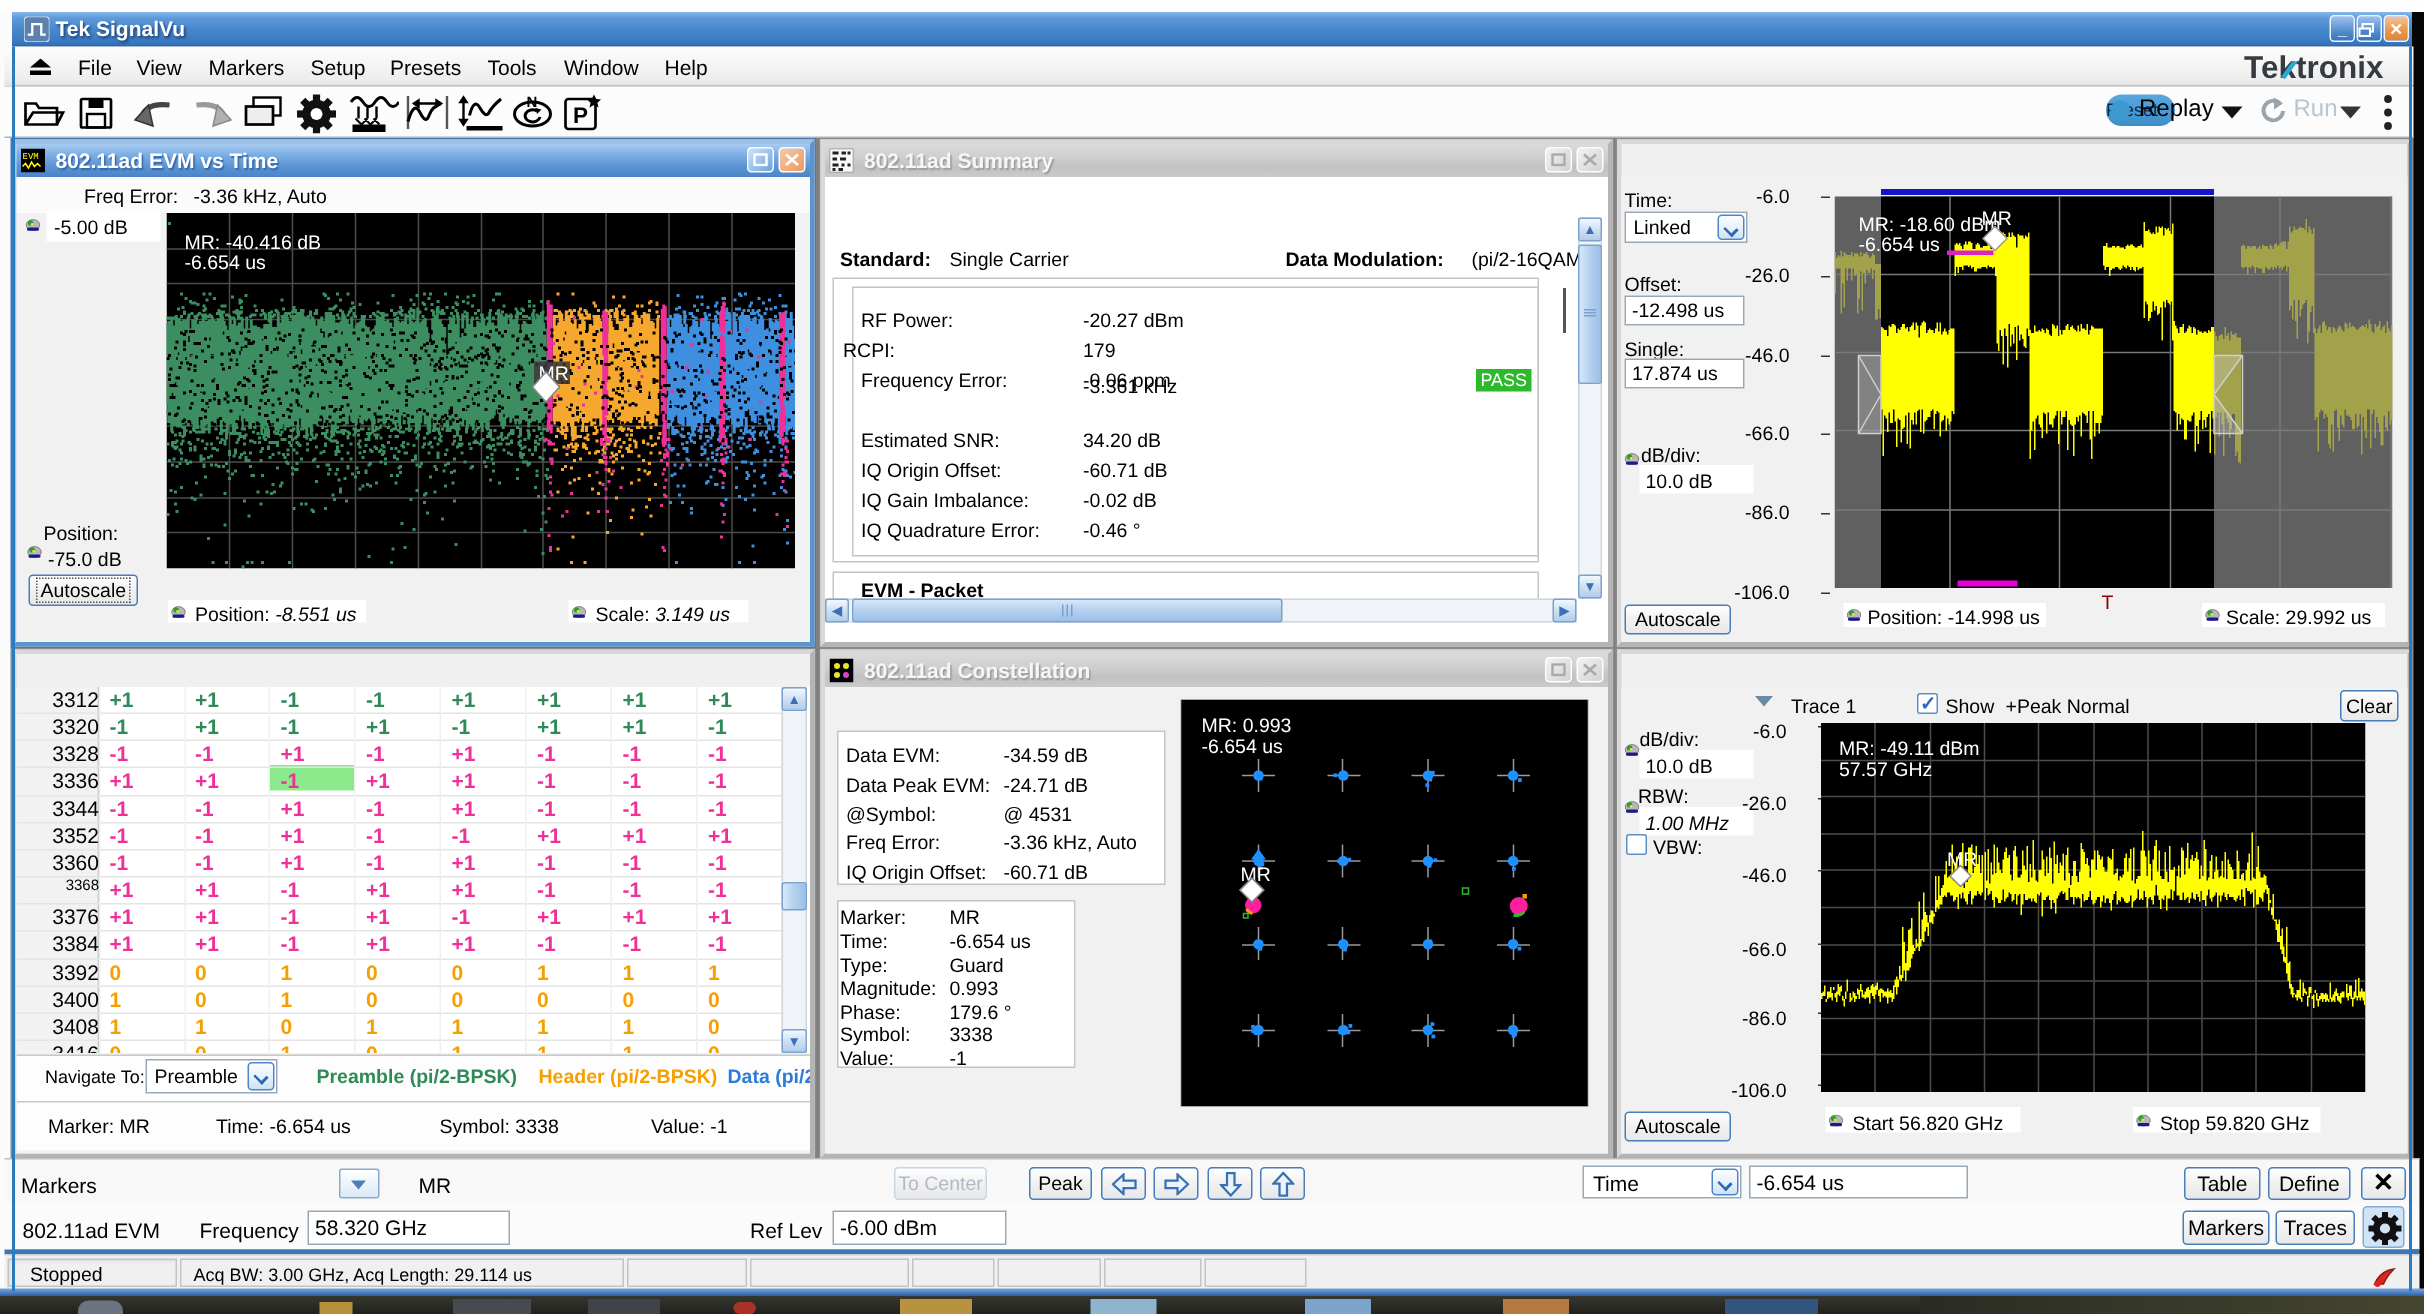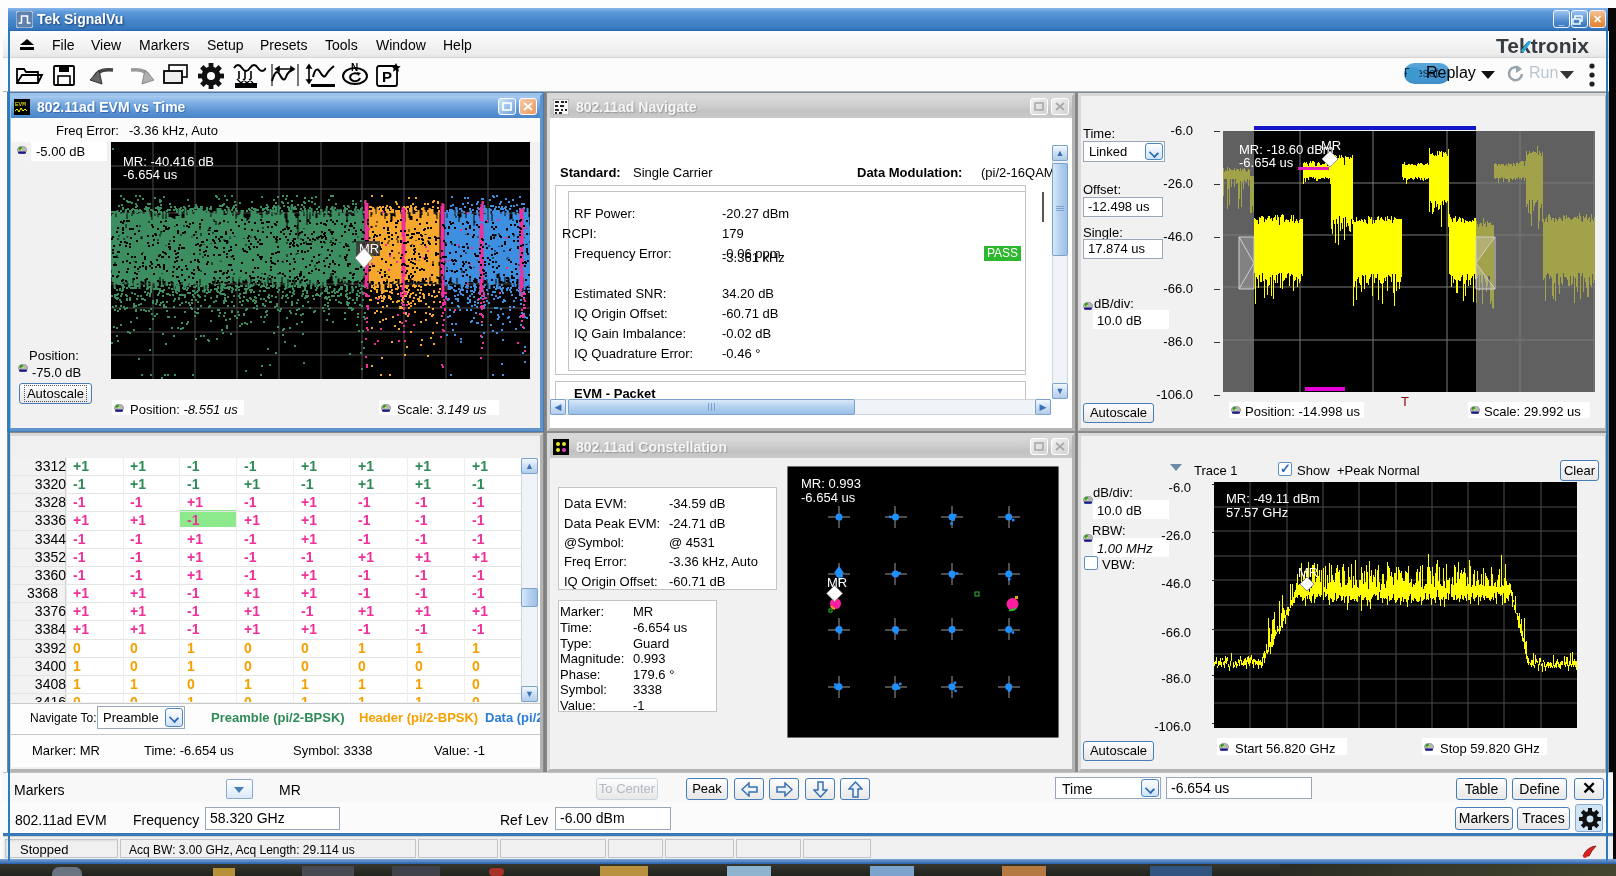--- a/index.html
+++ b/index.html
@@ -273,21 +273,21 @@
             <rect x="12" y="2" width="2" height="2"></rect>
             <rect x="2" y="6" width="3" height="2"></rect>
             <rect x="7" y="6" width="4" height="2"></rect>
             <rect x="2" y="10" width="4" height="2"></rect>
             <rect x="8" y="10" width="2" height="2"></rect>
             <rect x="12" y="10" width="2" height="2"></rect>
             <rect x="2" y="13" width="2" height="2"></rect>
             <rect x="6" y="13" width="3" height="2"></rect>
           </g>
         </svg></div>
-      <div class="ttxt">802.11ad Navigate</div>
+      <div class="ttxt">802.11ad Summary</div>
       <div class="pbtn " style="right:24px"><svg width="10" height="9" style="margin-top:3px">
           <rect x="1" y="1" width="8" height="7" fill="none" stroke="#aaa" stroke-width="1.6"></rect>
         </svg></div>
       <div class="pbtn " style="right:3px"><svg width="10" height="9" style="margin-top:3px">
           <path d="M1 1 L9 8 M9 1 L1 8" stroke="#aaa" stroke-width="1.8"></path>
         </svg></div>
     </div>
     <div class="pbody">
 <div class="abs" style="left:0;top:0;width:523px;height:312px;background:#fff"></div>
 <div class="lbl b" style="left:10px;top:47px">Standard:</div>
@@ -494,21 +494,21 @@
         <div class="abs b" style="left:461px;top:91px;font-size:14px;color:#f0309a">+1</div>
         <div class="abs" style="left:8px;top:109px;width:47px;height:18px;font-size:14px;text-align:right">3360</div>
         <div class="abs b" style="left:62px;top:109px;font-size:14px;color:#f0309a">-1</div>
         <div class="abs b" style="left:119px;top:109px;font-size:14px;color:#f0309a">-1</div>
         <div class="abs b" style="left:176px;top:109px;font-size:14px;color:#f0309a">+1</div>
         <div class="abs b" style="left:233px;top:109px;font-size:14px;color:#f0309a">-1</div>
         <div class="abs b" style="left:290px;top:109px;font-size:14px;color:#f0309a">+1</div>
         <div class="abs b" style="left:347px;top:109px;font-size:14px;color:#f0309a">-1</div>
         <div class="abs b" style="left:404px;top:109px;font-size:14px;color:#f0309a">-1</div>
         <div class="abs b" style="left:461px;top:109px;font-size:14px;color:#f0309a">-1</div>
-        <div class="abs" style="left:8px;top:127px;width:47px;height:18px;font-size:14px;text-align:center">3368</div>
+        <div class="abs" style="left:8px;top:127px;width:47px;height:18px;font-size:10px;text-align:right">3368</div>
         <div class="abs b" style="left:62px;top:127px;font-size:14px;color:#f0309a">+1</div>
         <div class="abs b" style="left:119px;top:127px;font-size:14px;color:#f0309a">+1</div>
         <div class="abs b" style="left:176px;top:127px;font-size:14px;color:#f0309a">-1</div>
         <div class="abs b" style="left:233px;top:127px;font-size:14px;color:#f0309a">+1</div>
         <div class="abs b" style="left:290px;top:127px;font-size:14px;color:#f0309a">+1</div>
         <div class="abs b" style="left:347px;top:127px;font-size:14px;color:#f0309a">-1</div>
         <div class="abs b" style="left:404px;top:127px;font-size:14px;color:#f0309a">-1</div>
         <div class="abs b" style="left:461px;top:127px;font-size:14px;color:#f0309a">-1</div>
         <div class="abs" style="left:8px;top:145px;width:47px;height:18px;font-size:14px;text-align:right">3376</div>
         <div class="abs b" style="left:62px;top:145px;font-size:14px;color:#f0309a">+1</div>

